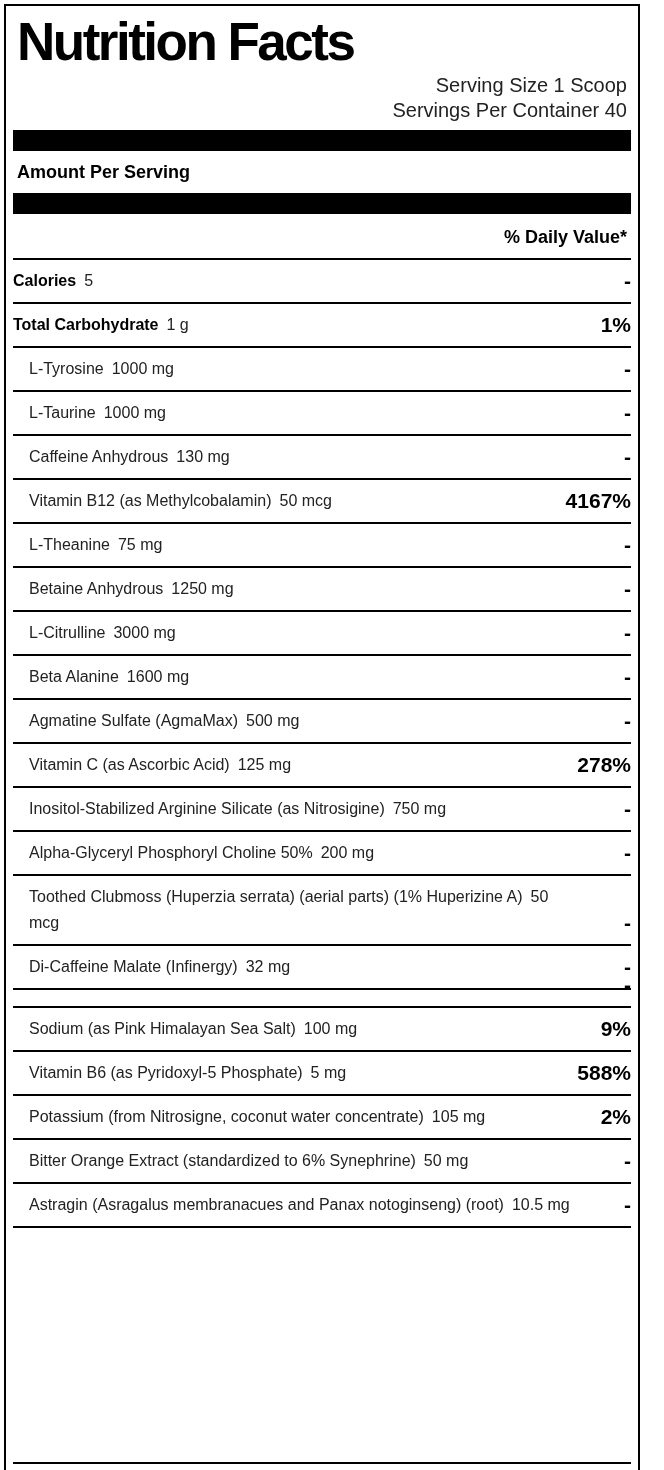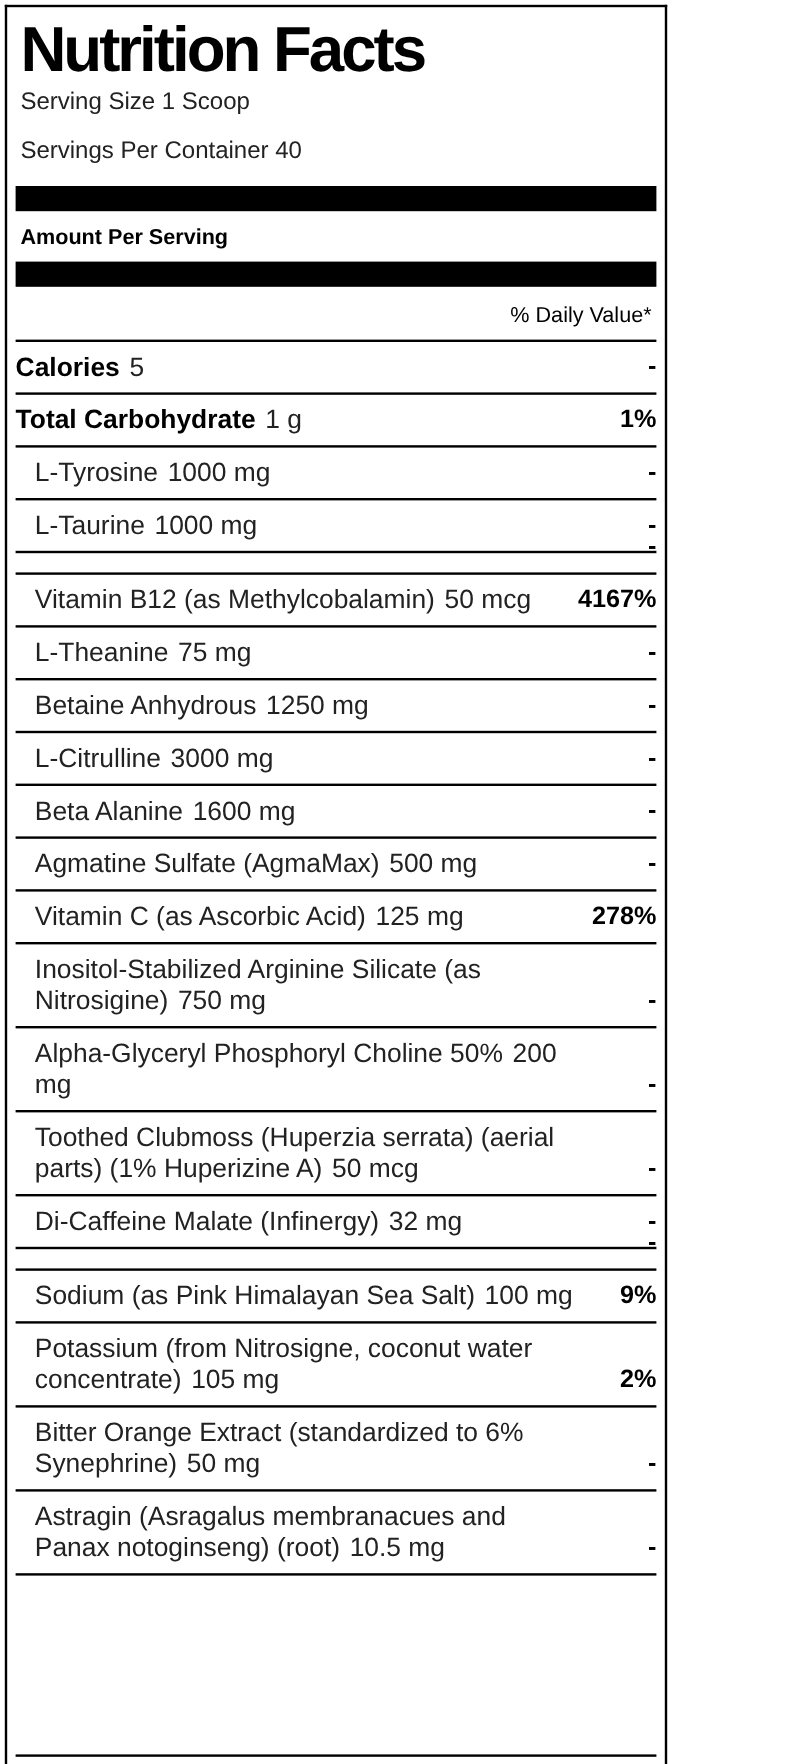--- a/index.html
+++ b/index.html
@@ -7,78 +7,79 @@
     padding: 0;
     background: #ffffff;
     width: 664px;
     height: 1470px;
     overflow: hidden;
     font-family: "Liberation Sans", sans-serif;
   }
   .label {
     position: absolute;
     top: 4px; left: 4px;
-    width: 552px;
+    width: 636px;
     height: 1466px;
     border: 2px solid #000;
     border-bottom: none;
     box-sizing: border-box;
     background: #fff;
     display: flex;
     flex-direction: column;
   }
   .header { margin: 0 7px; }
   .title {
     margin: 10px 4px 0;
     font-size: 53px;
     line-height: 52px;
     font-weight: bold;
     letter-spacing: -2.5px;
     color: #000;
   }
   .sub {
-    margin: 16px 4px;
+    margin: 0 4px;
     font-size: 20px;
     line-height: 25px;
     color: #222;
+    text-align: right;
   }
   .sub.first { margin-top: 5px; }
   .bar {
     height: 21px;
     background: #000;
   }
   .bar1 { margin-top: 7px; }
   .aps {
     margin: 10px 4px 9px;
     font-size: 18px;
     line-height: 23px;
     font-weight: bold;
     color: #000;
   }
   .dvh {
     margin: 12px 4px 0;
     font-size: 18px;
     line-height: 23px;
-    font-weight: normal;
+    font-weight: bold;
     text-align: right;
     color: #000;
   }
   .rule {
     height: 2px;
     background: #000;
     margin-top: 9px;
   }
   .rows { margin: 0 7px; }
   .row {
     position: relative;
     padding: 8px 0;
     border-bottom: 2px solid #000;
   }
   .row-text {
-    font-size: 22px;
+    font-size: 16px;
     line-height: 26px;
     color: #222;
     margin-right: 60px;
   }
   .row.indent .row-text { padding-left: 16px; }
   .row.bold .name { font-weight: bold; color: #000; }
   .amount { margin-left: 8px; }
   .dv {
     position: absolute;
     right: 0;
@@ -126,20 +127,21 @@
     <div class="row-text"><span class="name">L-Tyrosine</span><span class="amount">1000 mg</span></div>
     <span class="dv">-</span>
   </div>
 
   <div class="row indent">
     <div class="row-text"><span class="name">L-Taurine</span><span class="amount">1000 mg</span></div>
     <span class="dv">-</span>
   </div>
 
   <div class="row indent">
+    <div class="row-text"><span class="name">Caffeine Anhydrous</span><span class="amount">130 mg</span></div>
     <span class="dv">-</span>
   </div>
 
   <div class="row indent">
     <div class="row-text"><span class="name">Vitamin B12 (as Methylcobalamin)</span><span class="amount">50 mcg</span></div>
     <span class="dv">4167%</span>
   </div>
 
   <div class="row indent">
     <div class="row-text"><span class="name">L-Theanine</span><span class="amount">75 mg</span></div>
@@ -193,20 +195,24 @@
 
   <div class="row indent">
     <span class="dv">-</span>
   </div>
 
   <div class="row indent">
     <div class="row-text"><span class="name">Sodium (as Pink Himalayan Sea Salt)</span><span class="amount">100 mg</span></div>
     <span class="dv">9%</span>
   </div>
 
+  <div class="row indent">
+    <div class="row-text"><span class="name">Vitamin B6 (as Pyridoxyl-5 Phosphate)</span><span class="amount">5 mg</span></div>
+    <span class="dv">588%</span>
+  </div>
 
   <div class="row indent">
     <div class="row-text"><span class="name">Potassium (from Nitrosigne, coconut water concentrate)</span><span class="amount">105 mg</span></div>
     <span class="dv">2%</span>
   </div>
 
   <div class="row indent">
     <div class="row-text"><span class="name">Bitter Orange Extract (standardized to 6% Synephrine)</span><span class="amount">50 mg</span></div>
     <span class="dv">-</span>
   </div>

